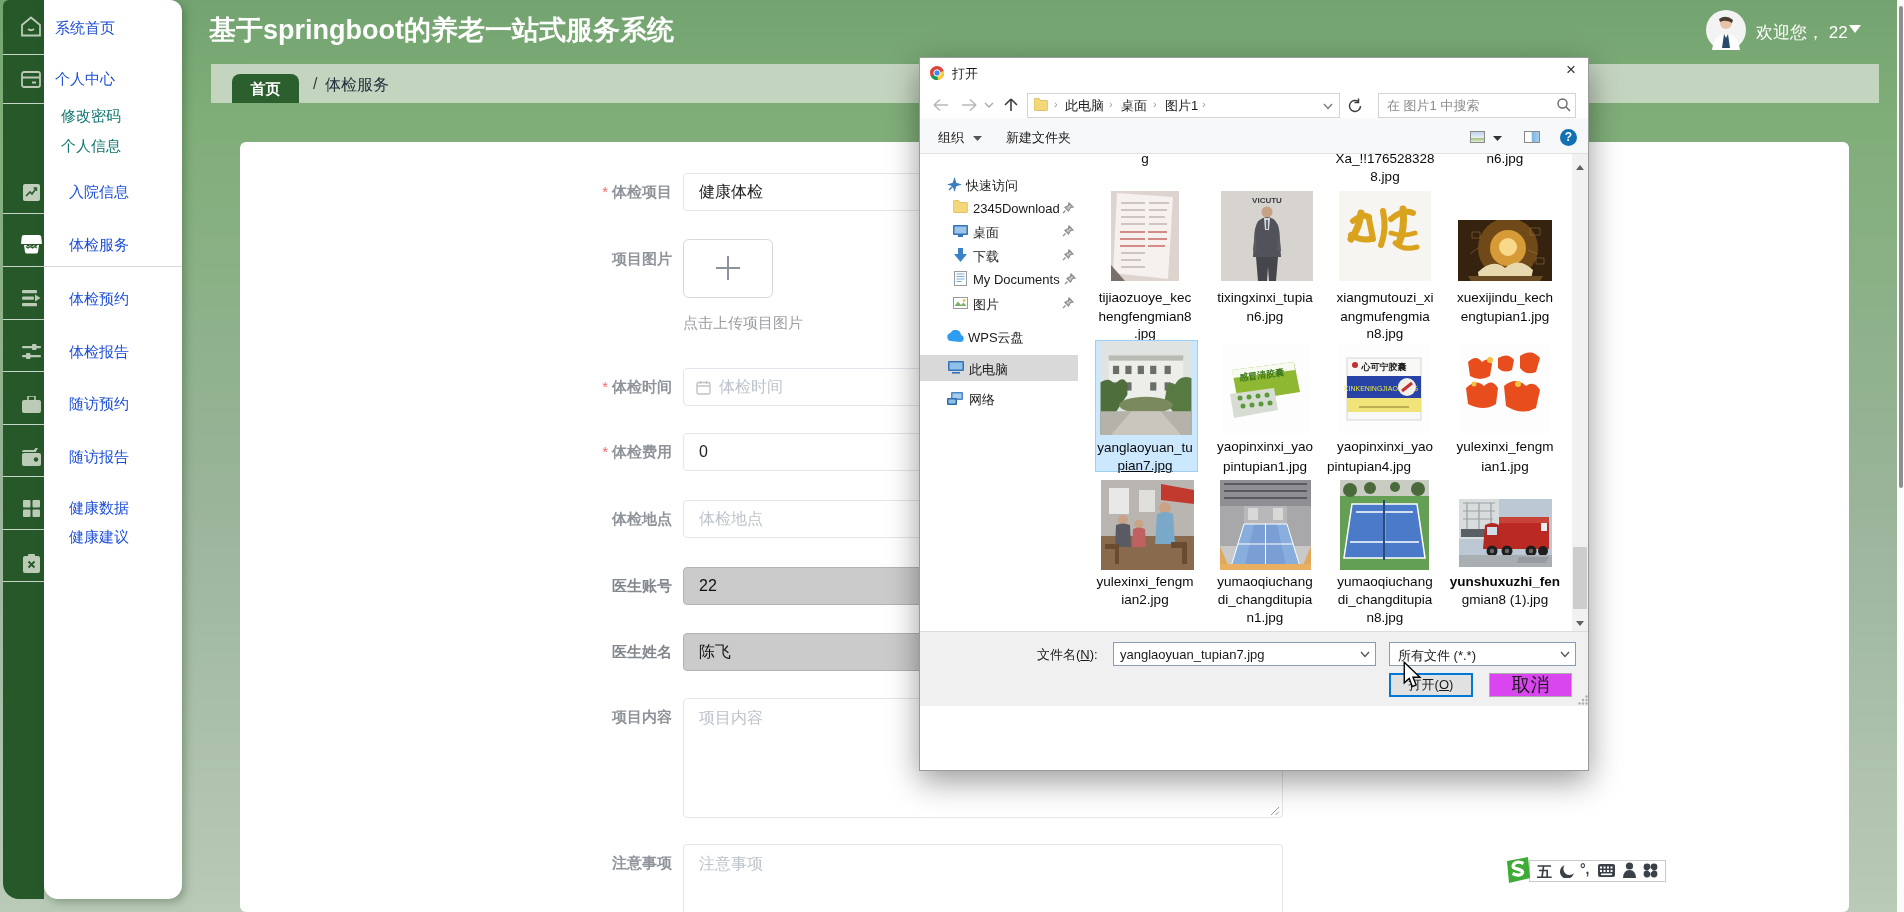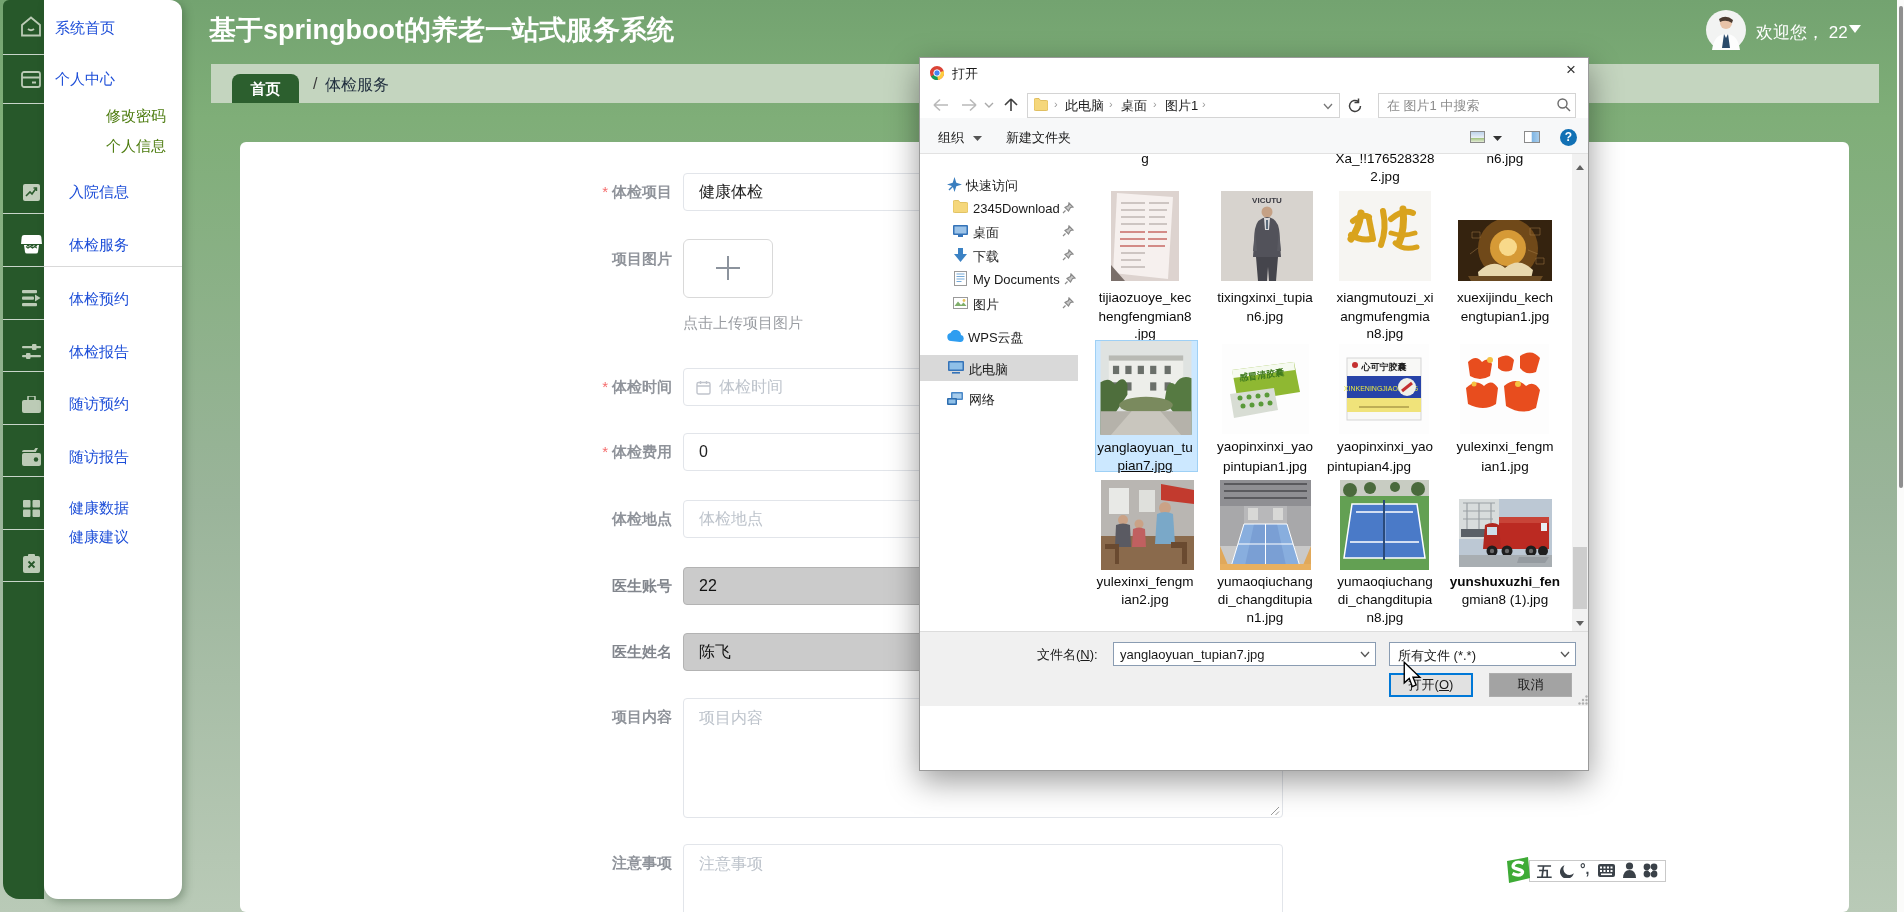--- a/index.html
+++ b/index.html
@@ -4,21 +4,21 @@
 html,body{width:1904px;height:912px;overflow:hidden;}
 body{font-family:"Liberation Sans",sans-serif;position:relative;
 background:linear-gradient(180deg,#73a370 0%,#7fae78 13%,#9ab49a 55%,#b5c7b3 94%,#b9cab7 100%);}
 .abs{position:absolute;}
 .lbl{position:absolute;font-size:15px;color:#8f939a;font-weight:bold;text-align:right;width:120px;}
 .lbl .st{color:#f56c6c;margin-right:4px;font-weight:normal;}
 .inp{position:absolute;left:683px;width:600px;height:38px;background:#fff;border:1px solid #e2e5ea;border-radius:4px;font-size:16px;color:#222;line-height:36px;padding-left:15px;}
 .ph{color:#bdc3cb;}
 .sep{position:absolute;left:0;width:41px;height:1px;background:rgba(255,255,255,0.75);}
 .mi{position:absolute;font-size:15px;color:#1d4ed8;}
-.mi.sub{color:#4d7c0f;margin-left:45px;}
+.mi.sub{color:#0f766e;}
 .fn{position:absolute;font-size:13.5px;color:#0a0a0a;text-align:center;width:120px;}
 </style></head><body>
 
 <div class="abs" style="left:209px;top:12px;font-size:27px;font-weight:bold;color:#fff;">基于springboot的养老一站式服务系统</div>
 
 <svg class="abs" style="left:1706px;top:10px;" width="40" height="40" viewBox="0 0 40 40">
 <circle cx="20" cy="20" r="20" fill="#f2f3f2"></circle>
 <circle cx="20" cy="13" r="6" fill="#e8c3a8"></circle>
 <path d="M13 9 q7 -5 14 1 l-1 3 q-6 -4 -12 -1 z" fill="#4a3a30"></path>
 <path d="M6 40 q2 -16 14 -16 q12 0 14 16 z" fill="#fdfdfd"></path>
@@ -261,21 +261,21 @@
   <svg class="abs" style="left:27px;top:334px;" width="17" height="14" viewBox="0 0 17 14">
       <rect x="4" y="0" width="12" height="8" rx="1" fill="#4a88c8"></rect>
       <rect x="5.5" y="1.5" width="9" height="5" fill="#a8cdec"></rect>
       <rect x="0" y="6" width="10" height="7" rx="1" fill="#2d6daf"></rect>
       <rect x="1.5" y="7.5" width="7" height="4" fill="#8fc0e8"></rect>
     </svg>
   <div class="abs" style="left:49px;top:333px;">网络</div>
 
   <div class="fn" style="left:165px;top:93px;">g</div>
   <div class="fn" style="left:405px;top:93px;">Xa_!!176528328</div>
-  <div class="fn" style="left:405px;top:111px;">2.jpg</div>
+  <div class="fn" style="left:405px;top:111px;">8.jpg</div>
   <div class="fn" style="left:525px;top:93px;">n6.jpg</div>
 
   <svg class="abs" style="left:191px;top:133px;" width="68" height="90" viewBox="0 0 68 90">
     <rect width="68" height="90" fill="#ddd3cf"></rect>
     <path d="M6 2 L62 6 L57 88 L2 82 Z" fill="#f6f0ee"></path>
     <g stroke="#a39a96" stroke-width="1.2">
         <path d="M10 12 h24 M38 12 h20 M10 19 h24 M38 19 h18 M10 26 h24 M38 26 h16 M10 33 h24 M38 33 h18 M10 62 h24 M10 69 h20 M10 76 h24"></path>
       </g>
     <g stroke="#c86a66" stroke-width="1.6">
         <path d="M9 41 h25 M37 41 h19 M9 48 h25 M37 48 h19 M9 55 h25 M37 55 h17"></path>
@@ -511,21 +511,21 @@
   <div class="abs" style="left:200px;top:589px;font-size:13px;">yanglaoyuan_tupian7.jpg</div>
   <svg class="abs" style="left:440px;top:593px;" width="10" height="7" viewBox="0 0 10 7" fill="none">
       <path d="M1 1 l4 4.5 l4 -4.5" stroke="#555" stroke-width="1.3"></path>
     </svg>
   <div class="abs" style="left:469px;top:584px;width:187px;height:24px;background:#fff;border:1px solid #8a9cb2;"></div>
   <div class="abs" style="left:478px;top:589px;font-size:13px;">所有文件 (*.*)</div>
   <svg class="abs" style="left:640px;top:593px;" width="10" height="7" viewBox="0 0 10 7" fill="none">
       <path d="M1 1 l4 4.5 l4 -4.5" stroke="#555" stroke-width="1.3"></path>
     </svg>
   <div class="abs" style="left:469px;top:615px;width:84px;height:24px;background:#e1e1e1;border:2px solid #0078d7;font-size:13px;text-align:center;line-height:20px;">打开(<span style="text-decoration:underline">O</span>)</div>
-  <div class="abs" style="left:569px;top:615px;width:83px;height:24px;background:#a3a3a3;border:1px solid #adadad;font-size:13px;text-align:center;line-height:22px;">取消</div>
+  <div class="abs" style="left:569px;top:615px;width:83px;height:24px;background:#d946ef;border:1px solid #adadad;font-size:19px;text-align:center;line-height:22px;">取消</div>
   <svg class="abs" style="left:658px;top:637px;" width="10" height="10" viewBox="0 0 10 10" fill="#b0b0b0">
       <circle cx="8.5" cy="1.5" r="1.2"></circle>
       <circle cx="8.5" cy="5" r="1.2"></circle>
       <circle cx="8.5" cy="8.5" r="1.2"></circle>
       <circle cx="5" cy="5" r="1.2"></circle>
       <circle cx="5" cy="8.5" r="1.2"></circle>
       <circle cx="1.5" cy="8.5" r="1.2"></circle>
     </svg>
 
   <svg class="abs" style="left:142px;top:144px;" width="12" height="12" viewBox="0 0 12 12">

